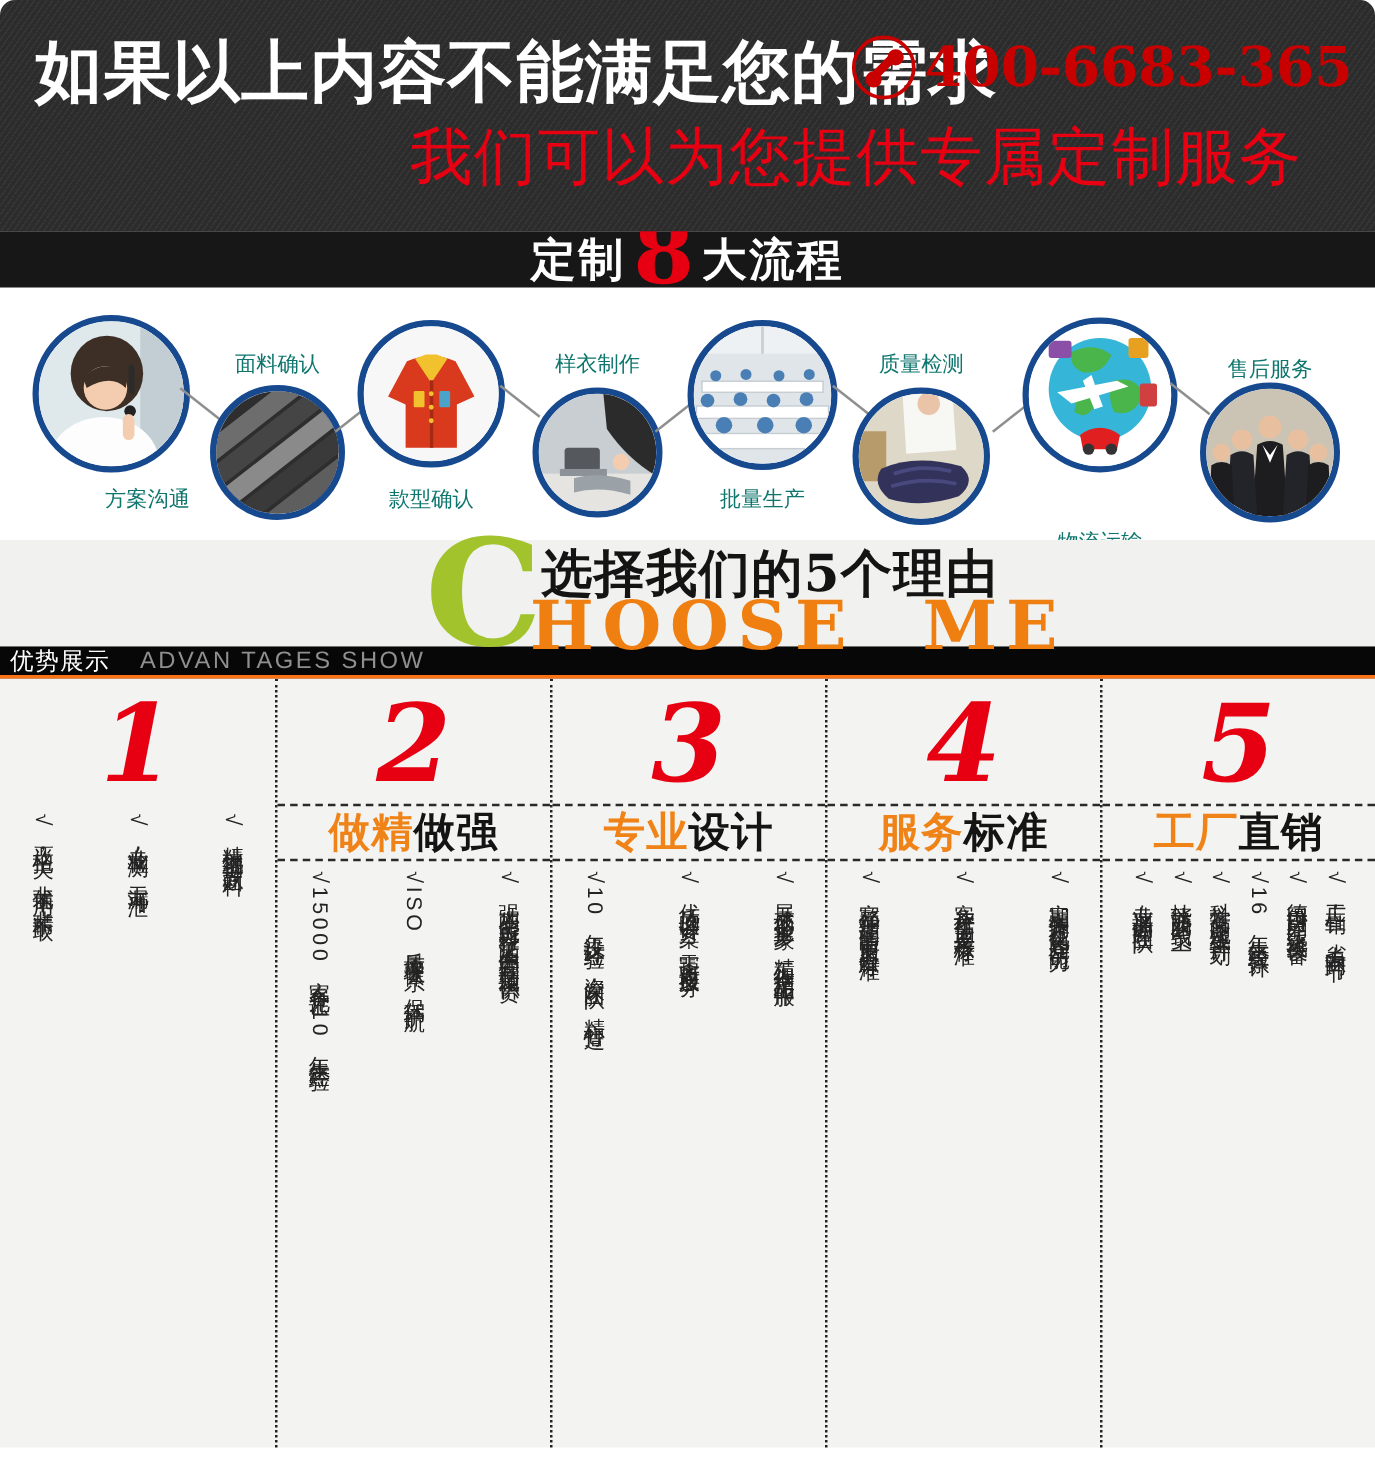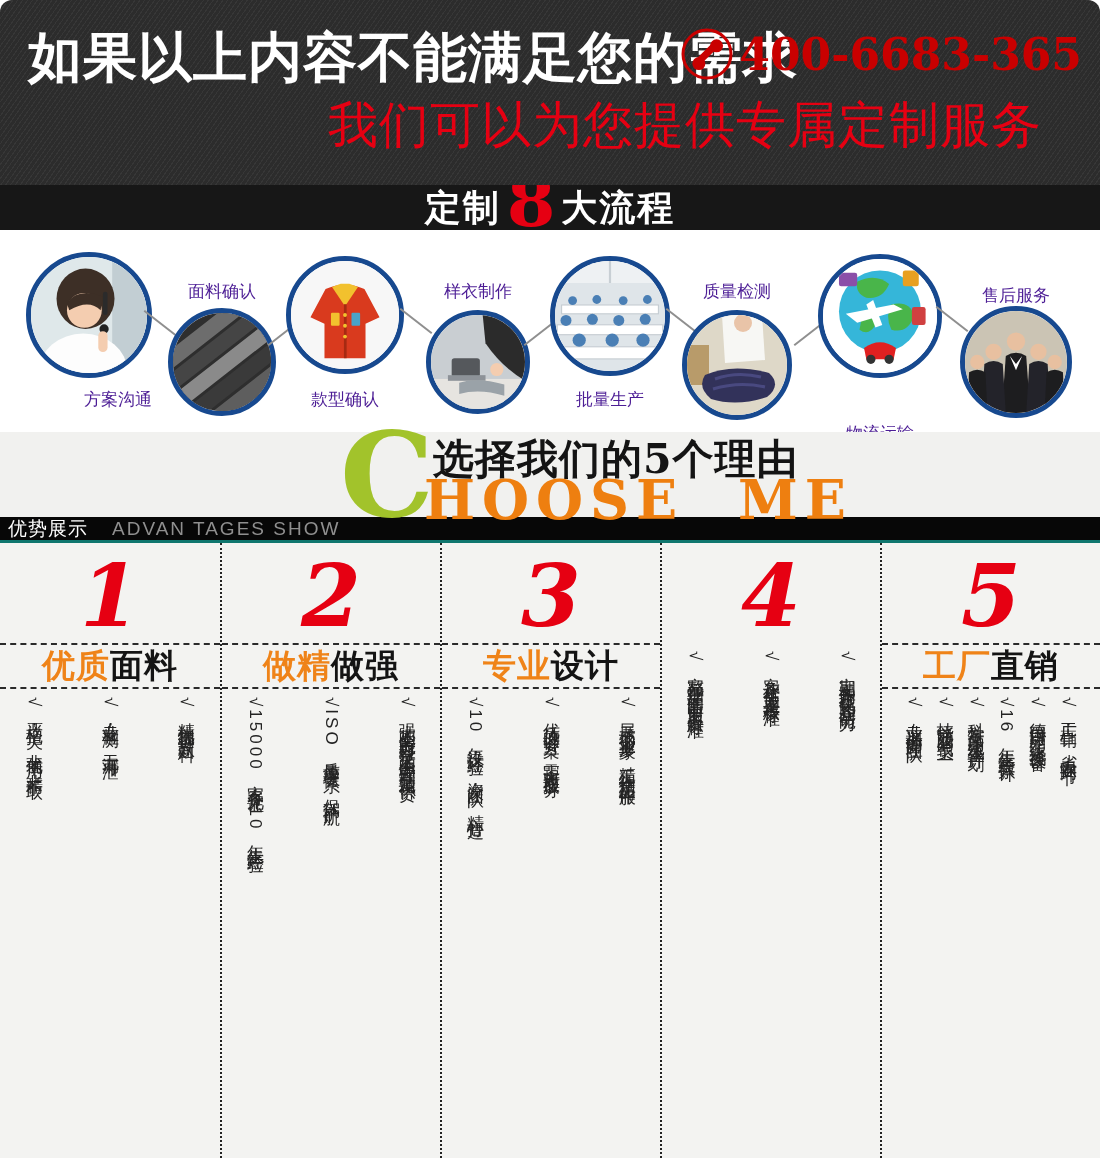--- a/index.html
+++ b/index.html
@@ -41,21 +41,21 @@
     line-height:45px; position:relative; top:-6px; margin:0 6px;
   }
 
   
   .process-flow{ position:relative; width:1100px; height:202px; background:#ffffff; }
   .step-circle{
     position:absolute; border:5px solid #17498f; border-radius:50%; overflow:hidden; background:#fff;
   }
   .step-circle svg{ display:block; width:100%; height:100%; }
   .step-label{
-    position:absolute; font-size:17px; color:#4c1d95; text-align:center; white-space:nowrap;
+    position:absolute; font-size:17px; color:#0f766e; text-align:center; white-space:nowrap;
   }
   .step-connector{ position:absolute; width:40px; border-top:2px solid #8f8f8f; }
 
   .c1{ left:26px;  top:22px; width:126px; height:126px; }
   .c2{ left:168px; top:78px; width:108px; height:108px; }
   .c3{ left:286px; top:26px; width:118px; height:118px; }
   .c4{ left:426px; top:80px; width:104px; height:104px; }
   .c5{ left:550px; top:26px; width:120px; height:120px; }
   .c6{ left:682px; top:80px; width:110px; height:110px; }
   .c7{ left:818px; top:24px; width:124px; height:124px; }
@@ -89,21 +89,21 @@
     font-family:"DejaVu Serif", serif; font-weight:bold; font-size:41px; color:#141414; letter-spacing:1px; white-space:nowrap;
   }
   .choose-title-en{
     position:absolute; left:424px; top:36px;
     font-family:"DejaVu Serif", serif; font-weight:bold; font-size:54px; color:#ee7f10;
     letter-spacing:7px; word-spacing:28px; white-space:nowrap;
   }
 
   
   .advantages-bar{
-    width:1100px; height:26px; background:#070707; border-bottom:3px solid #0f766e;
+    width:1100px; height:26px; background:#070707; border-bottom:3px solid #f97316;
     display:flex; align-items:center; padding-left:8px;
   }
   .advantages-bar-cn{ color:#ffffff; font-size:19px; font-weight:500; letter-spacing:1px; }
   .advantages-bar-en{ color:#8f8f8f; font-size:19px; margin-left:24px; letter-spacing:2px; }
 
   
   .advantages-grid{
     width:1100px; height:615px; background:#f3f3f1; display:flex;
   }
   .advantage-column{ width:220px; height:100%; }
@@ -314,24 +314,20 @@
 
   <div class="advantages-bar">
     <span class="advantages-bar-cn">优势展示</span>
     <span class="advantages-bar-en">ADVAN TAGES SHOW</span>
   </div>
 
   <div class="advantages-grid">
 
     <div class="advantage-column col1">
       <div class="column-number">1</div>
-      <div class="column-heading">
-        <span class="heading-highlight">优质</span>
-        <span class="heading-rest">面料</span>
-      </div>
       <div class="column-items">
         <div class="advantage-item">√精挑细选每一款面料</div>
         <div class="advantage-item">√专业检测，无漏可泄</div>
         <div class="advantage-item">√严格把关，非优不用 非精不取</div>
       </div>
     </div>
 
     <div class="advantage-column col2">
       <div class="column-number">2</div>
       <div class="column-heading">
@@ -353,20 +349,24 @@
       </div>
       <div class="column-items">
         <div class="advantage-item">√展示成功企业形象，精工细作精品工作服</div>
         <div class="advantage-item">√优质的设计方案，零距离对接服务</div>
         <div class="advantage-item">√10年设计经验，资深团队，精心打造</div>
       </div>
     </div>
 
     <div class="advantage-column col4">
       <div class="column-number">4</div>
+      <div class="column-heading">
+        <span class="heading-highlight">服务</span>
+        <span class="heading-rest">标准</span>
+      </div>
       <div class="column-items">
         <div class="advantage-item">√定期客户调查优化客户回访能力</div>
         <div class="advantage-item">√客户评价作为主要考核标准</div>
         <div class="advantage-item">√完整仔细严谨的售前中后服务白标准</div>
       </div>
     </div>
 
     <div class="advantage-column col5">
       <div class="column-number">5</div>
       <div class="column-heading">

